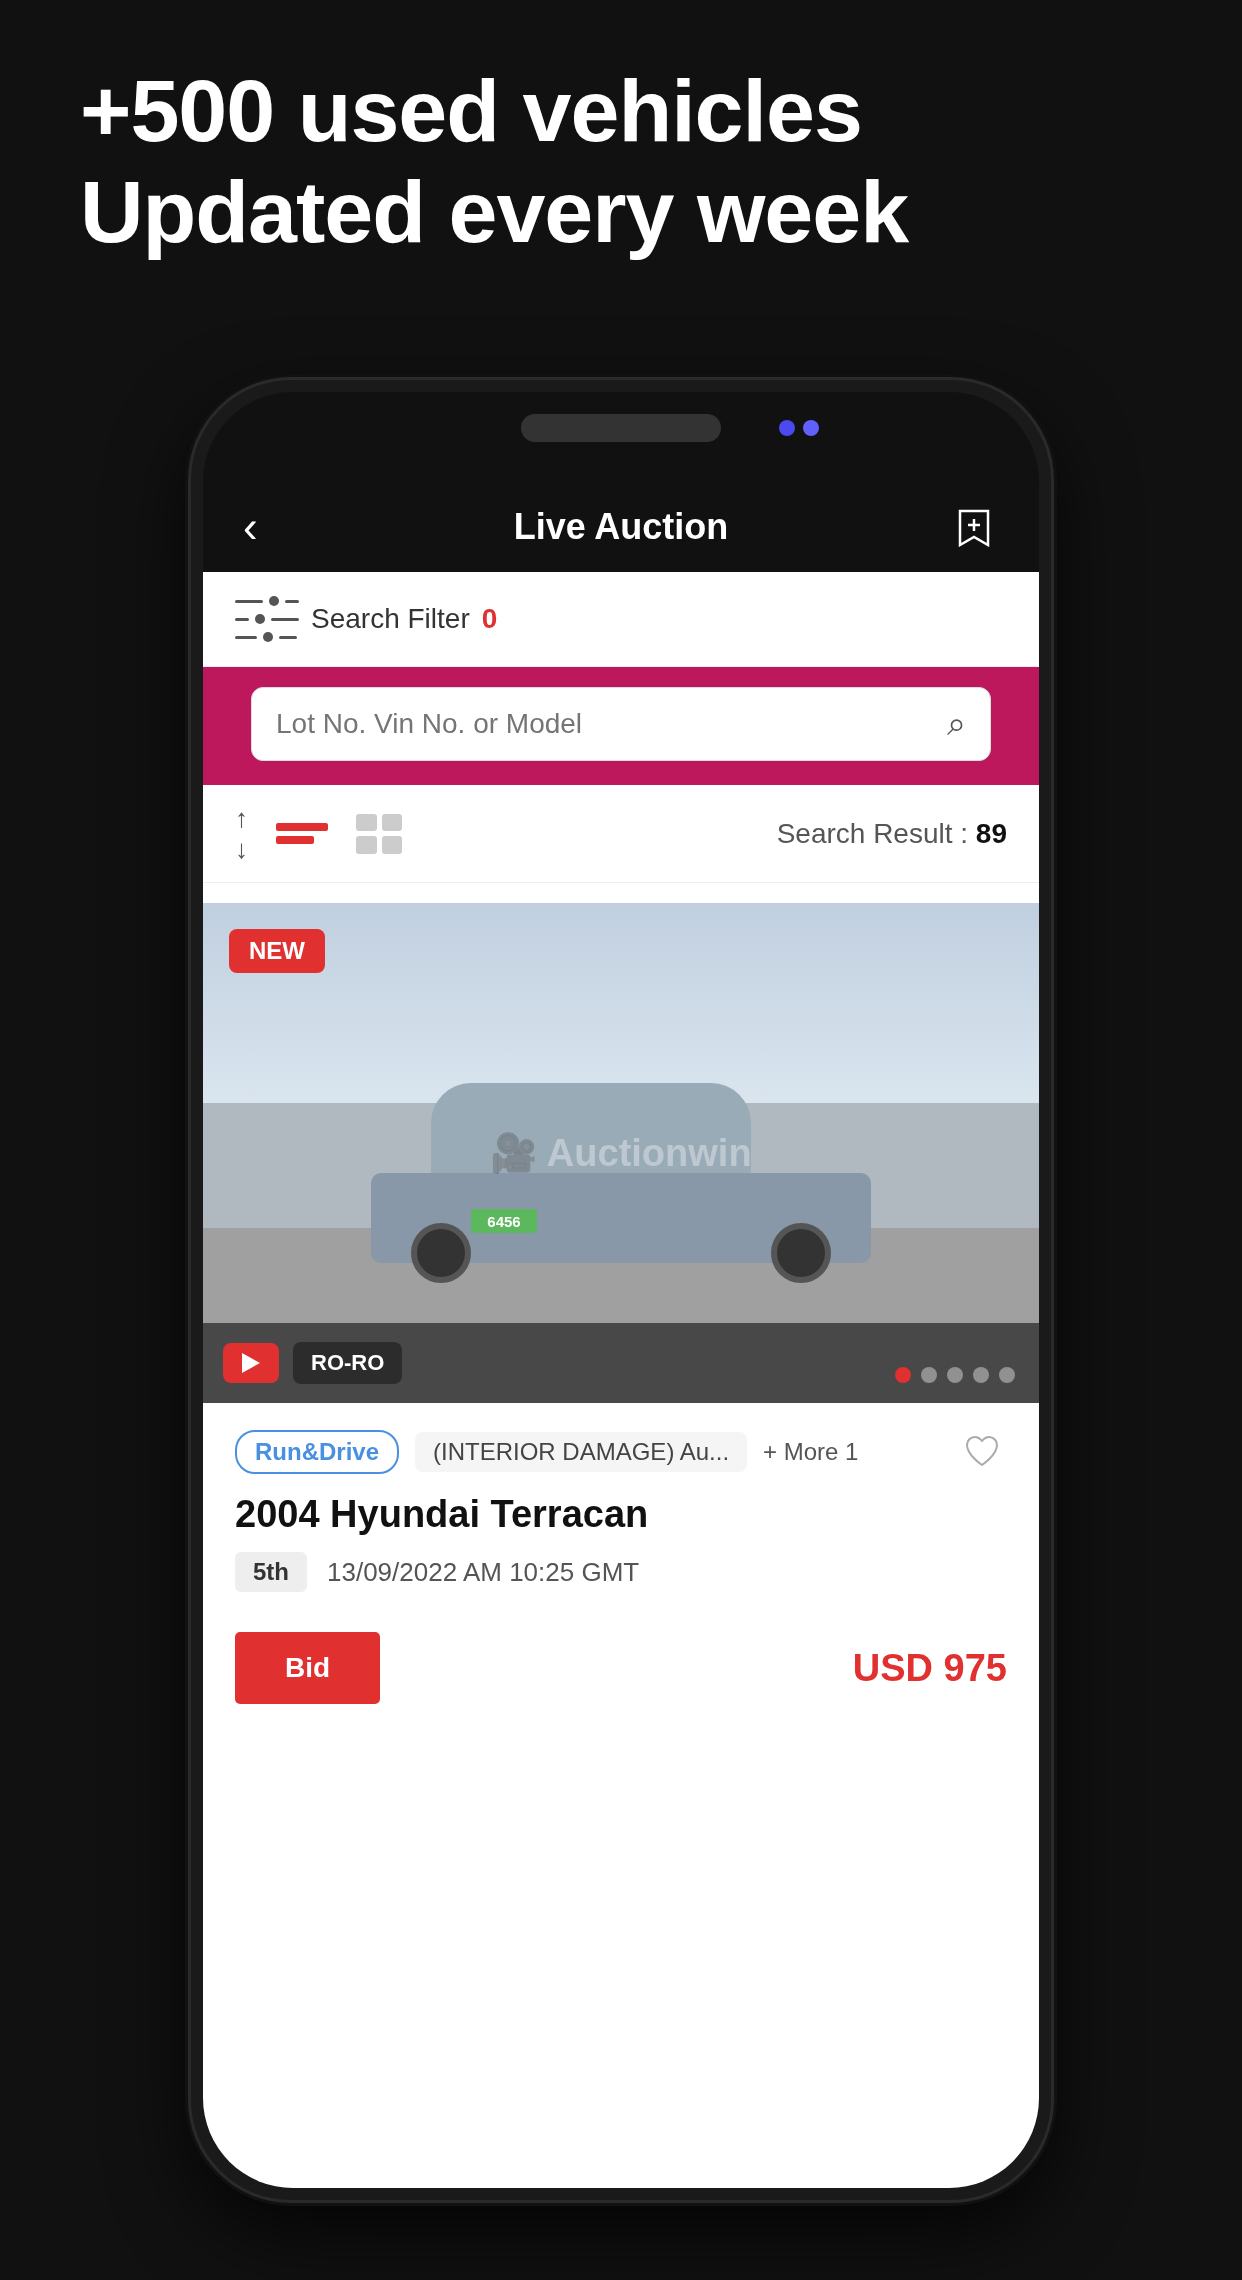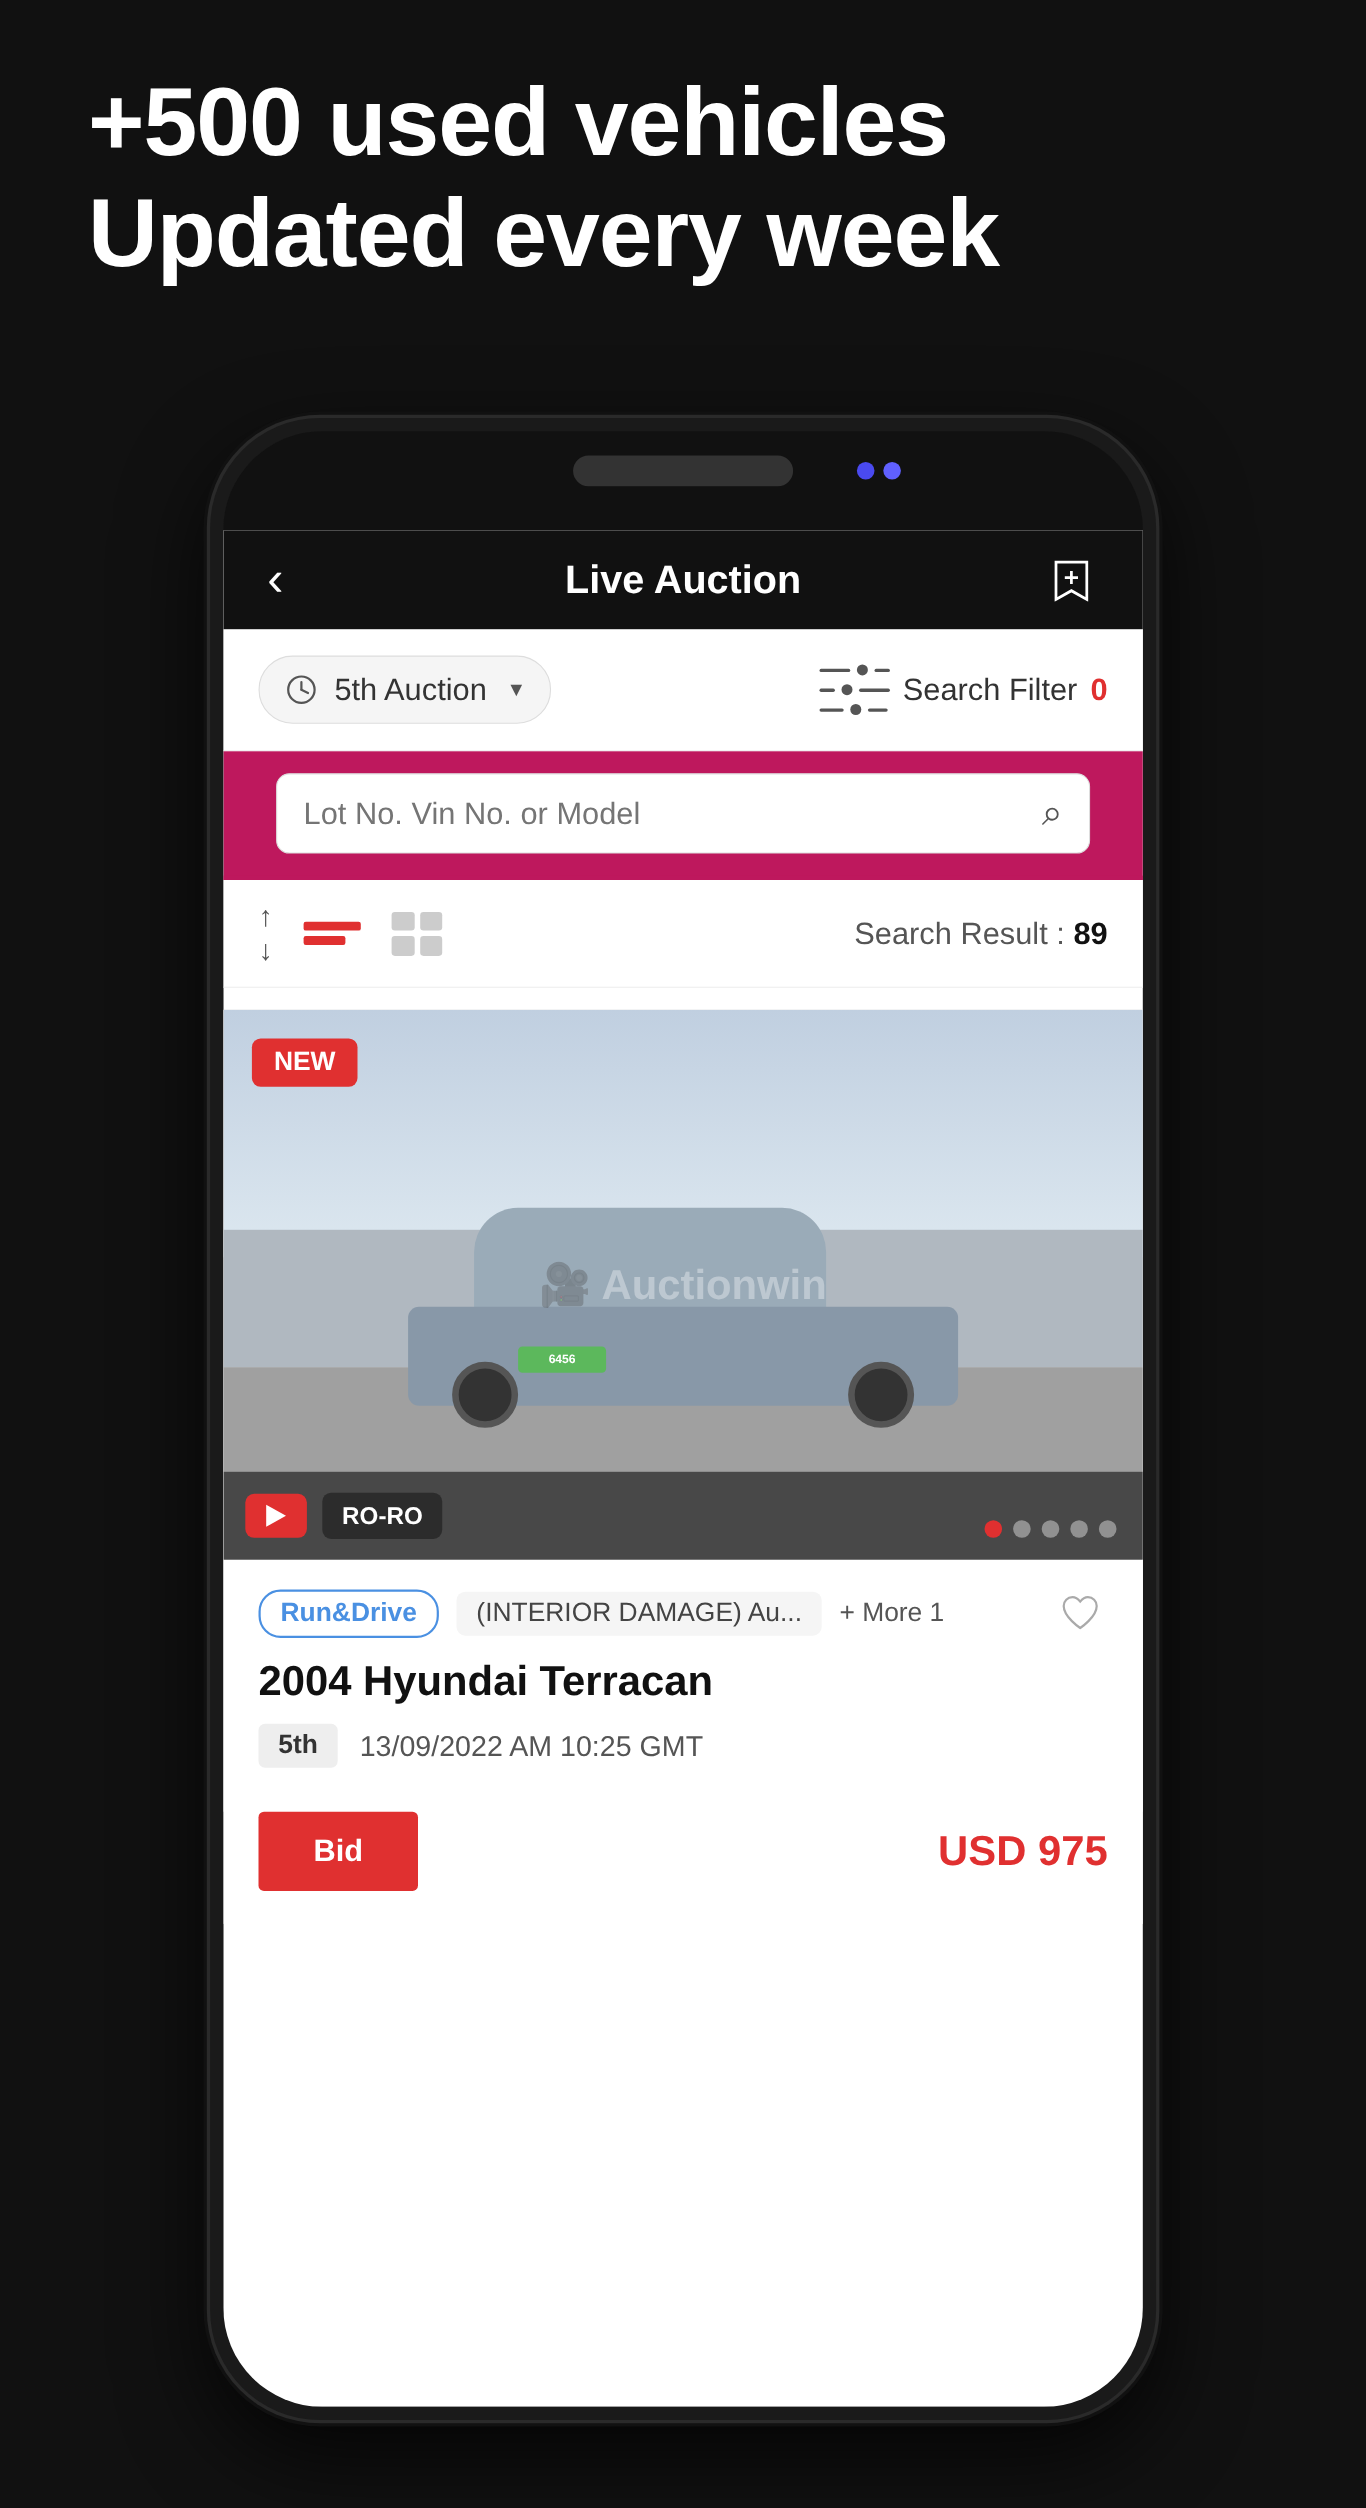--- a/index.html
+++ b/index.html
@@ -582,28 +582,28 @@
       height: 60px;
       background: #333;
       border-radius: 50%;
       border: 6px solid #555;
     }
 
     .plate {
       position: absolute;
       bottom: 30px;
       left: 100px;
-      width: 80px;
+      width: 66px;
       height: 24px;
       background: #5cb85c;
       border-radius: 4px;
       display: flex;
       align-items: center;
       justify-content: center;
-      font-size: 11px;
+      font-size: 15px;
       color: #fff;
       font-weight: 700;
     }
 
     
     .h-slider-icon {
       display: flex;
       flex-direction: column;
       gap: 8px;
     }
@@ -651,31 +651,20 @@
         <div class="bookmark-btn">
           <svg width="36" height="40" viewBox="0 0 36 40">
             <path d="M4 4 h28 v34 l-14-8 -14 8 Z" stroke="#fff" stroke-width="2.5" fill="none"></path>
             <line x1="18" y1="12" x2="18" y2="24" stroke="#fff" stroke-width="2.5"></line>
             <line x1="12" y1="18" x2="24" y2="18" stroke="#fff" stroke-width="2.5"></line>
           </svg>
         </div>
       </div>
 
       <div class="filter-bar">
-        <div class="auction-selector">
-          <div class="clock-icon">
-            <svg width="28" height="28" viewBox="0 0 28 28" fill="none">
-              <circle cx="14" cy="14" r="12" stroke="#555" stroke-width="2"></circle>
-              <line x1="14" y1="7" x2="14" y2="14" stroke="#555" stroke-width="2" stroke-linecap="round"></line>
-              <line x1="14" y1="14" x2="20" y2="17" stroke="#555" stroke-width="2" stroke-linecap="round"></line>
-            </svg>
-          </div>
-          <span class="auction-label">5th Auction</span>
-          <span class="dropdown-arrow">▼</span>
-        </div>
 
         <div class="search-filter-btn">
           <div class="h-slider-icon">
             <div class="h-slider-row">
               <div class="h-bar" style="width:28px;"></div>
               <div class="h-dot"></div>
               <div class="h-bar" style="width:14px;"></div>
             </div>
             <div class="h-slider-row">
               <div class="h-bar" style="width:14px;"></div>

